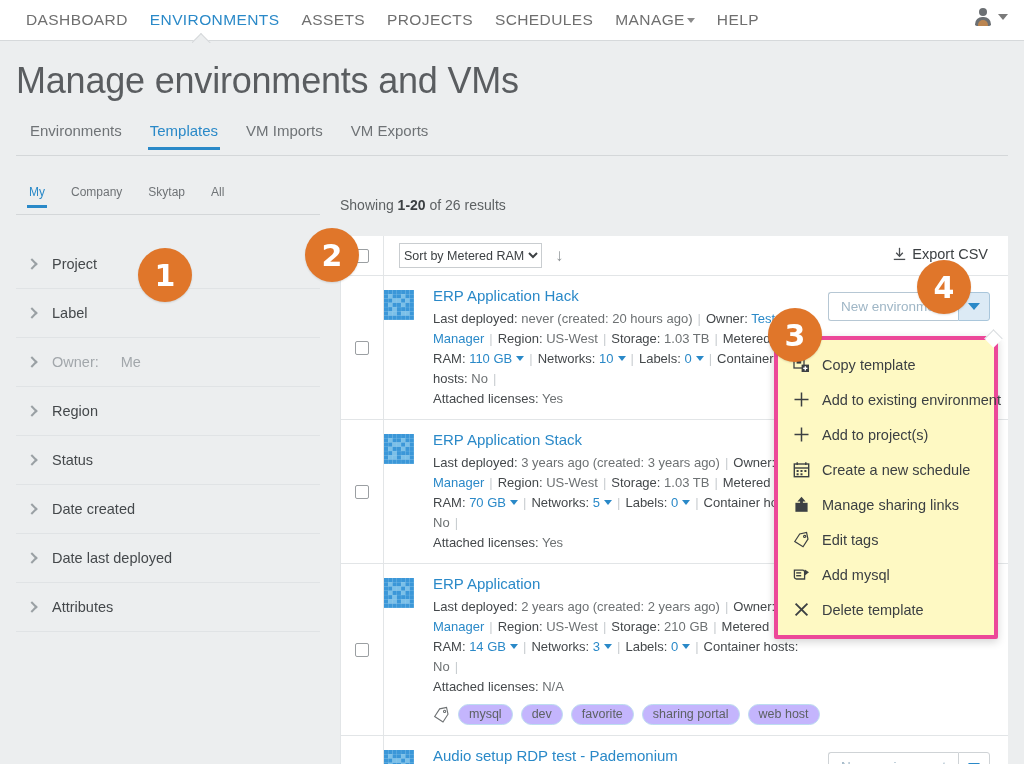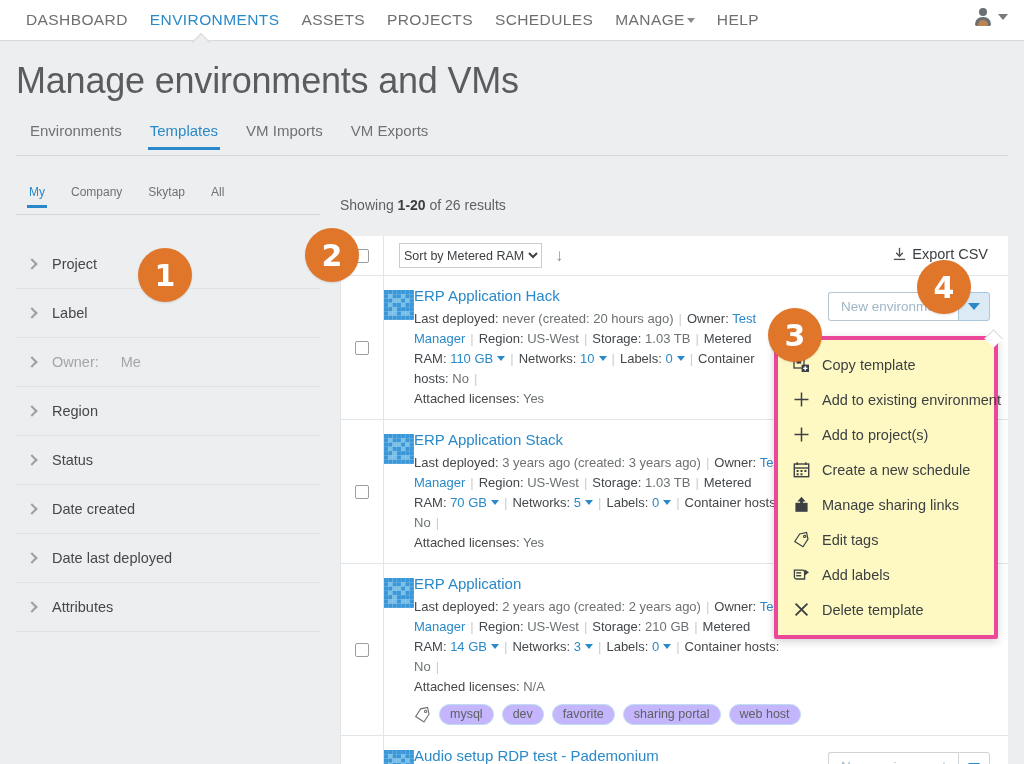--- a/index.html
+++ b/index.html
@@ -158,21 +158,21 @@
   }
   .exportcsv {
     position: absolute; right: 20px; top: 10px; font-size: 14.5px; color: #3c4043;
     cursor: pointer; display: flex; align-items: center; gap: 6px;
   }
   .dl-icon { width: 13px; height: 14px; }
 
   
   .row { display: flex; border-bottom: 1px solid #e2e5e7; position: relative; }
   .row-body { padding: 12px 10px 10px 0; flex: 1; min-width: 0; }
-  .rowtop { display: flex; gap: 0; }
+  .rowtop { display: flex; gap: 19px; }
   .tpl-icon { width: 30px; height: 30px; flex: 0 0 auto; margin-top: 2px; }
   .rname {
     font-size: 15px; color: #2a89c8; cursor: pointer; line-height: 16px; margin-bottom: 5px;
   }
   .meta {
     font-size: 13px; color: #44484b; line-height: 20px;
     max-width: 372px;
   }
   .meta .v { color: #6d7173; }
   .meta a { color: #2a89c8; cursor: pointer; }
@@ -722,21 +722,21 @@
    </div>
       <div class="mi">
      <span class="mi-ico">
           <svg width="17" height="17" viewBox="0 0 17 17">
             <path d="M1.4 4.2 h8.2 a2 2 0 0 1 2 2 v6.8 h-8.2 a2 2 0 0 1 -2 -2 z" fill="none" stroke="#3c4043" stroke-width="1.3"></path>
             <path d="M11.8 3.4 L16 6.3 L11.8 9.4 Z" fill="#3c4043"></path>
             <rect x="3.2" y="6.2" width="5" height="1.4" fill="#3c4043"></rect>
             <rect x="3.2" y="9" width="5" height="1.4" fill="#3c4043"></rect>
           </svg>
         </span>
-     <span>Add labels</span>
+     <span>Add mysql</span>
    </div>
       <div class="mi">
      <span class="mi-ico">
           <svg width="17" height="17" viewBox="0 0 17 17">
             <line x1="2.6" y1="2.6" x2="14.4" y2="14.4" stroke="#3c4043" stroke-width="1.9"></line>
             <line x1="14.4" y1="2.6" x2="2.6" y2="14.4" stroke="#3c4043" stroke-width="1.9"></line>
           </svg>
         </span>
      <span>Delete template</span>
    </div>

